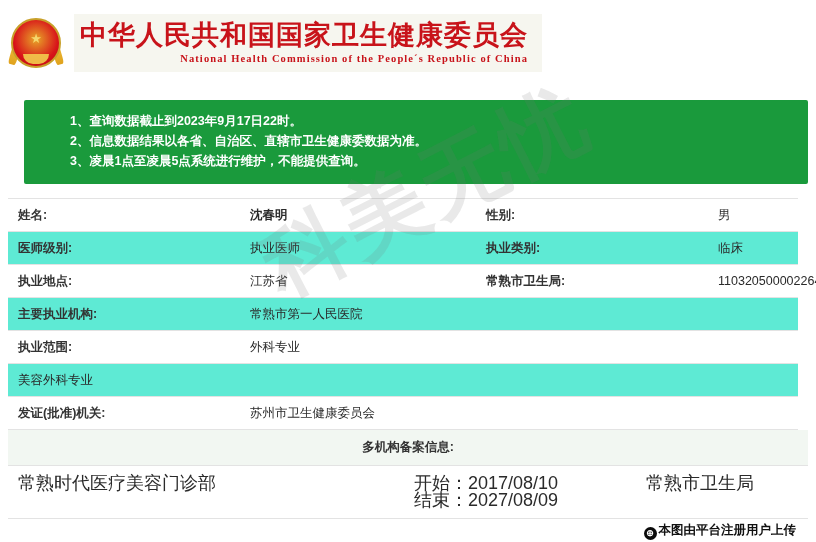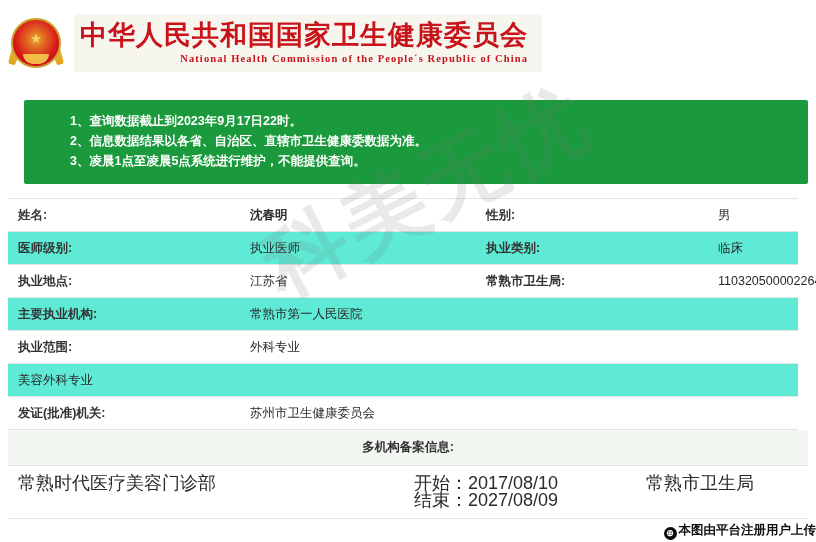--- a/index.html
+++ b/index.html
@@ -192,21 +192,21 @@
     font-weight: bold;
     color: rgba(120,120,120,0.16);
     transform: rotate(-27deg);
     white-space: nowrap;
     letter-spacing: 4px;
     pointer-events: none;
     z-index: 5;
   }
   .wm-corner {
     position: absolute;
-    right: 0;
+    right: 20px;
     bottom: 2px;
     font-size: 12.5px;
     font-weight: bold;
     color: #111111;
     background: rgba(255,255,255,0.0);
     white-space: nowrap;
     z-index: 6;
   }
   .wm-corner .globe {
     display: inline-block;

